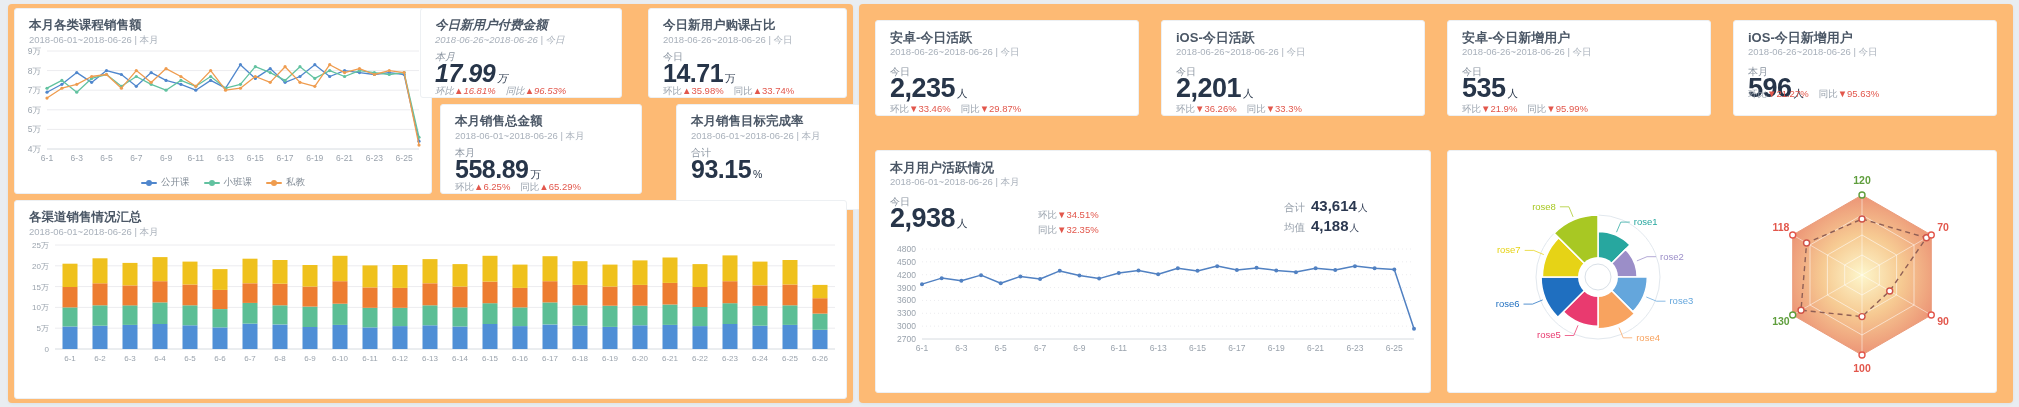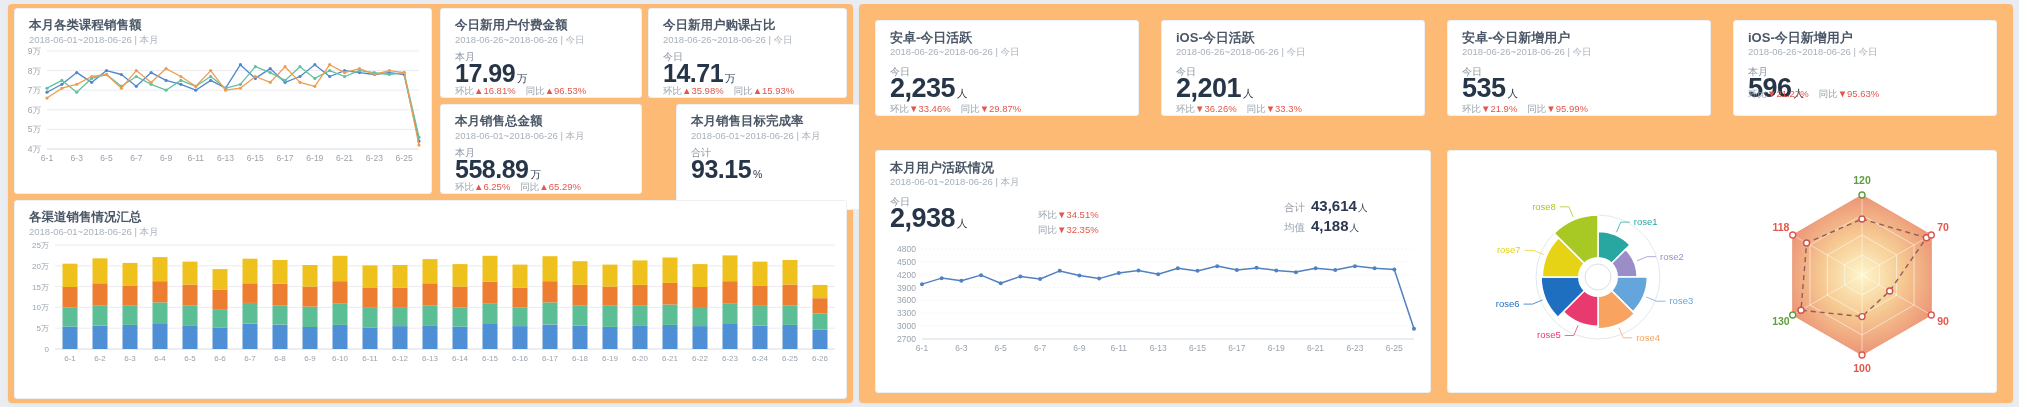--- a/index.html
+++ b/index.html
@@ -161,39 +161,55 @@
         <circle cx="284.96000000000004" cy="37.36" r="1.6" fill="#ef9c4f"></circle>
         <circle cx="299.84" cy="41.28" r="1.6" fill="#ef9c4f"></circle>
         <circle cx="314.72" cy="19.719999999999985" r="1.6" fill="#ef9c4f"></circle>
         <circle cx="329.6" cy="27.560000000000002" r="1.6" fill="#ef9c4f"></circle>
         <circle cx="344.48" cy="23.64" r="1.6" fill="#ef9c4f"></circle>
         <circle cx="359.36" cy="29.519999999999996" r="1.6" fill="#ef9c4f"></circle>
         <circle cx="374.24" cy="25.599999999999994" r="1.6" fill="#ef9c4f"></circle>
         <circle cx="389.12" cy="27.560000000000002" r="1.6" fill="#ef9c4f"></circle>
         <circle cx="404" cy="100.08" r="1.6" fill="#ef9c4f"></circle>
       </svg>
-  </div>
-
-  <div class="card" style="left:432px;top:4px;width:202px;height:90px;">
+    <div class="legend" id="legend-courses"><span class="lg-item">
+          <span class="lg-line" style="background: rgb(80, 135, 205);">
+            <i style="background: rgb(80, 135, 205);"></i>
+          </span>
+          <span>公开课</span>
+        </span><span class="lg-item">
+          <span class="lg-line" style="background: rgb(98, 194, 160);">
+            <i style="background: rgb(98, 194, 160);"></i>
+          </span>
+          <span>小班课</span>
+        </span><span class="lg-item">
+          <span class="lg-line" style="background: rgb(239, 156, 79);">
+            <i style="background: rgb(239, 156, 79);"></i>
+          </span>
+          <span>私教</span>
+        </span></div>
+  </div>
+
+  <div class="card" style="left:412px;top:4px;width:202px;height:90px;font-style:italic;">
     <div class="card-title">今日新用户付费金额</div>
     <div class="card-sub">2018-06-26~2018-06-26 | 今日</div>
     <div class="stat-label">本月</div>
     <div class="stat-row"><span class="stat-value">17.99</span><span class="stat-unit">万</span></div>
     <div class="pct-row">
       <span class="pct-label">环比</span><span class="pct-value">▲16.81%</span><span class="pct-label">同比</span><span class="pct-value">▲96.53%</span>
     </div>
   </div>
 
   <div class="card" style="left:640px;top:4px;width:199px;height:90px;">
     <div class="card-title">今日新用户购课占比</div>
     <div class="card-sub">2018-06-26~2018-06-26 | 今日</div>
     <div class="stat-label">今日</div>
     <div class="stat-row"><span class="stat-value">14.71</span><span class="stat-unit">万</span></div>
     <div class="pct-row">
-      <span class="pct-label">环比</span><span class="pct-value">▲35.98%</span><span class="pct-label">同比</span><span class="pct-value">▲15.93%</span>
+      <span class="pct-label">环比</span><span class="pct-value">▲35.98%</span><span class="pct-label">同比</span><span class="pct-value">▲33.74%</span>
     </div>
   </div>
 
   <div class="card" style="left:432px;top:100px;width:202px;height:90px;">
     <div class="card-title">本月销售总金额</div>
     <div class="card-sub">2018-06-01~2018-06-26 | 本月</div>
     <div class="stat-label">本月</div>
     <div class="stat-row"><span class="stat-value">558.89</span><span class="stat-unit">万</span></div>
     <div class="pct-row">
       <span class="pct-label">环比</span><span class="pct-value">▲6.25%</span><span class="pct-label">同比</span><span class="pct-value">▲65.29%</span>

